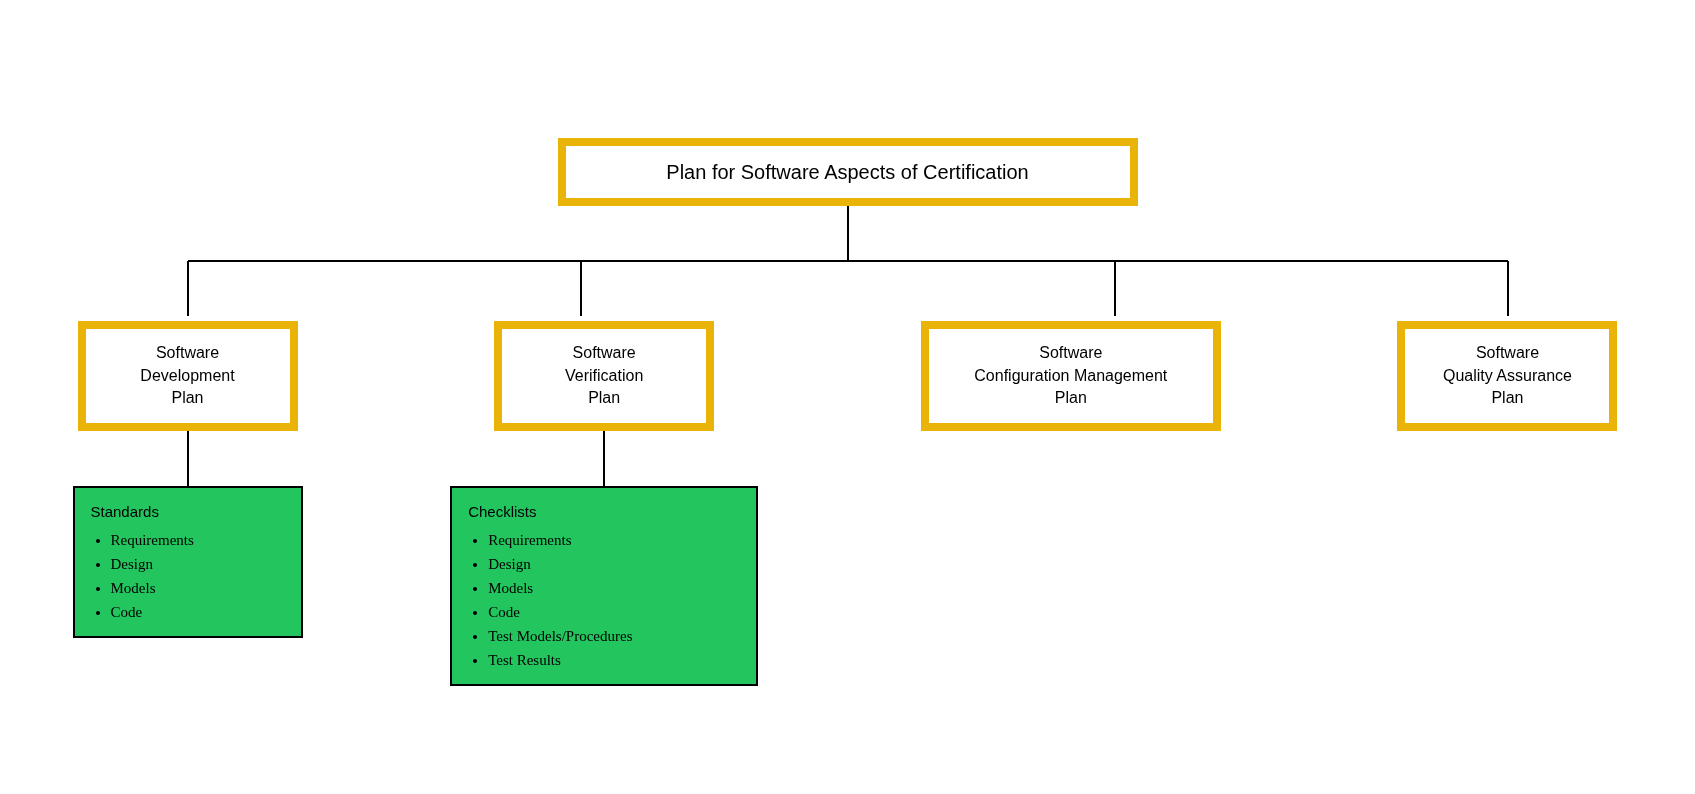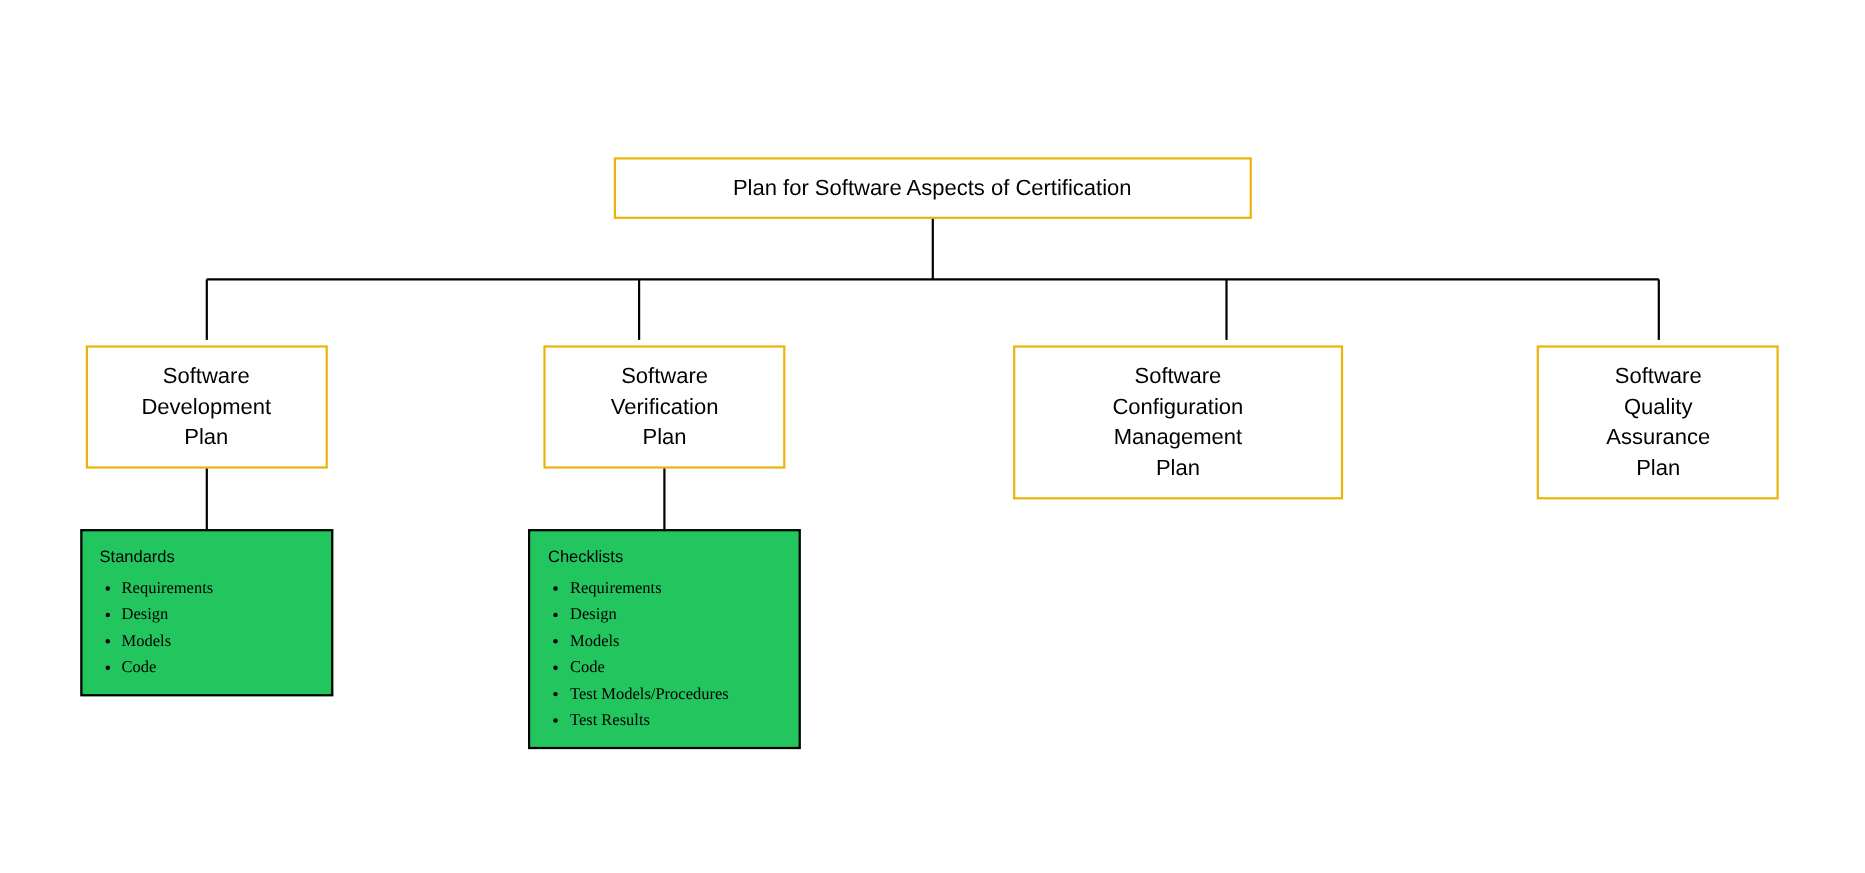--- a/index.html
+++ b/index.html
@@ -24,21 +24,21 @@
       width: 1600px;
       position: relative;
       display: flex;
       flex-direction: column;
       align-items: center;
       padding-top: 30px;
     }
 
     
     .box {
-      border: 2px solid #eab308;
+      border: 8px solid #eab308;
       background: #fff;
       padding: 12px 28px;
       text-align: center;
       line-height: 1.4;
     }
 
     .root-box {
       width: 580px;
       font-size: 20px;
     }
@@ -54,21 +54,21 @@
     }
 
     .level1-col {
       display: flex;
       flex-direction: column;
       align-items: center;
     }
 
     .level1-box {
       width: 220px;
-      font-size: 20px;
+      font-size: 16px;
       min-height: 110px;
       display: flex;
       align-items: center;
       justify-content: center;
     }
 
     
     .level2-box {
       border: 2px solid #000;
       background: #22c55e;
@@ -139,21 +139,21 @@
           </div>
         </div>
 
         <div class="level1-col" style="width:340px; align-items:center;">
           <div class="box level1-box">
             <span>Software<br>Verification<br>Plan</span>
           </div>
 
           <div style="width:2px; height:55px; background:#000;"></div>
 
-          <div class="level2-box" style="width:248px;">
+          <div class="level2-box" style="width:308px;">
             <div class="box-title">Checklists</div>
             <ul>
               <li>Requirements</li>
               <li>Design</li>
               <li>Models</li>
               <li>Code</li>
               <li>Test Models/Procedures</li>
               <li>Test Results</li>
             </ul>
           </div>

